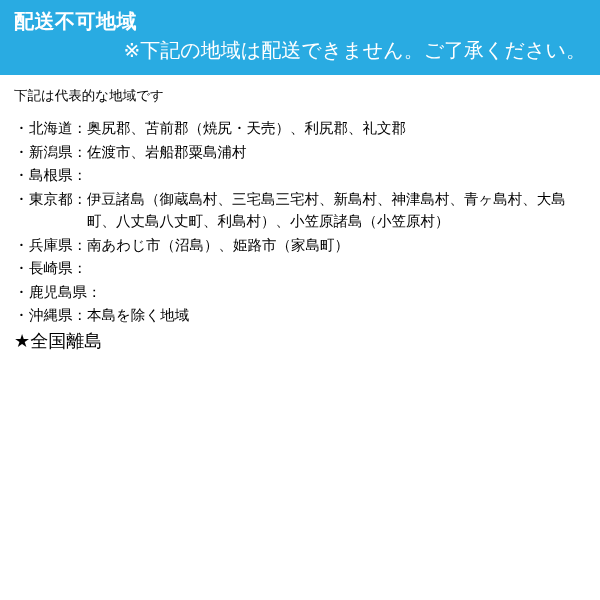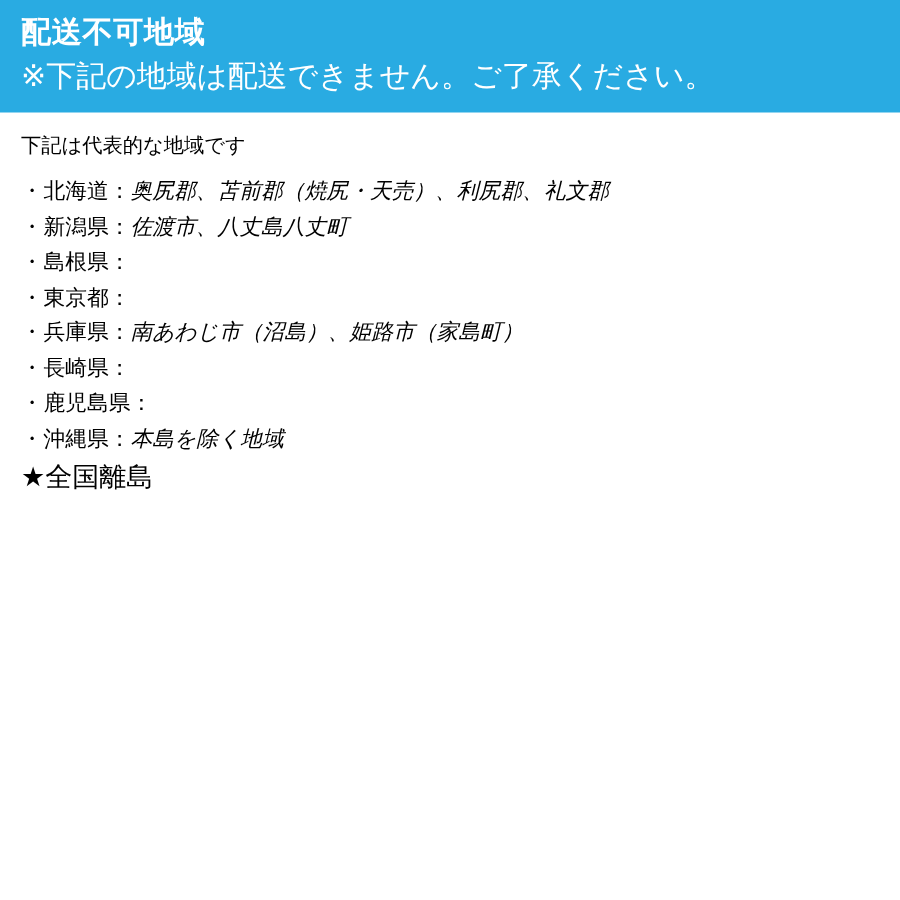--- a/index.html
+++ b/index.html
@@ -33,38 +33,40 @@
     font-weight: bold;
     line-height: 1.5;
     letter-spacing: 0.5px;
   }
   .banner-sub {
     font-size: 20px;
     font-weight: normal;
     line-height: 1.45;
     letter-spacing: 0px;
     white-space: nowrap;
+    text-align: right;
   }
 
   
   .content {
     padding: 12px 14px 0 14px;
     box-sizing: border-box;
   }
   .lead-main {
     font-size: 16.5px;
     line-height: 1.5;
     font-weight: normal;
     margin-bottom: 2px;
   }
   .lead-sub {
     font-size: 13.5px;
     line-height: 1.5;
     font-weight: normal;
     margin-bottom: 10px;
+    font-family: Liberation Mono, monospace;
   }
 
   .region-list {
     margin: 0;
     padding: 0;
     list-style: none;
   }
   .region-item {
     display: flex;
     align-items: flex-start;
@@ -76,21 +78,20 @@
     flex: 0 0 auto;
     width: 15px;
   }
   .pref {
     flex: 0 0 auto;
     white-space: nowrap;
     text-align: right;
   }
   .detail {
     flex: 1 1 auto;
-    font-style: italic;
   }
 
   .star-line {
     font-size: 18px;
     line-height: 1.55;
     margin-top: 1px;
   }
 </style>
 </head>
 <body>
@@ -110,31 +111,32 @@
 
       <li class="region-item">
         <span class="bullet">・</span>
         <span class="pref">北海道：</span>
         <span class="detail">奥尻郡、苫前郡（焼尻・天売）、利尻郡、礼文郡</span>
       </li>
 
       <li class="region-item">
         <span class="bullet">・</span>
         <span class="pref">新潟県：</span>
-        <span class="detail">佐渡市、八丈島八丈町</span>
+        <span class="detail">佐渡市、岩船郡粟島浦村</span>
       </li>
 
       <li class="region-item">
         <span class="bullet">・</span>
         <span class="pref">島根県：</span>
       </li>
 
       <li class="region-item">
         <span class="bullet">・</span>
         <span class="pref">東京都：</span>
+        <span class="detail">伊豆諸島（御蔵島村、三宅島三宅村、新島村、神津島村、青ヶ島村、大島町、八丈島八丈町、利島村）、小笠原諸島（小笠原村）</span>
       </li>
 
       <li class="region-item">
         <span class="bullet">・</span>
         <span class="pref">兵庫県：</span>
         <span class="detail">南あわじ市（沼島）、姫路市（家島町）</span>
       </li>
 
       <li class="region-item">
         <span class="bullet">・</span>

